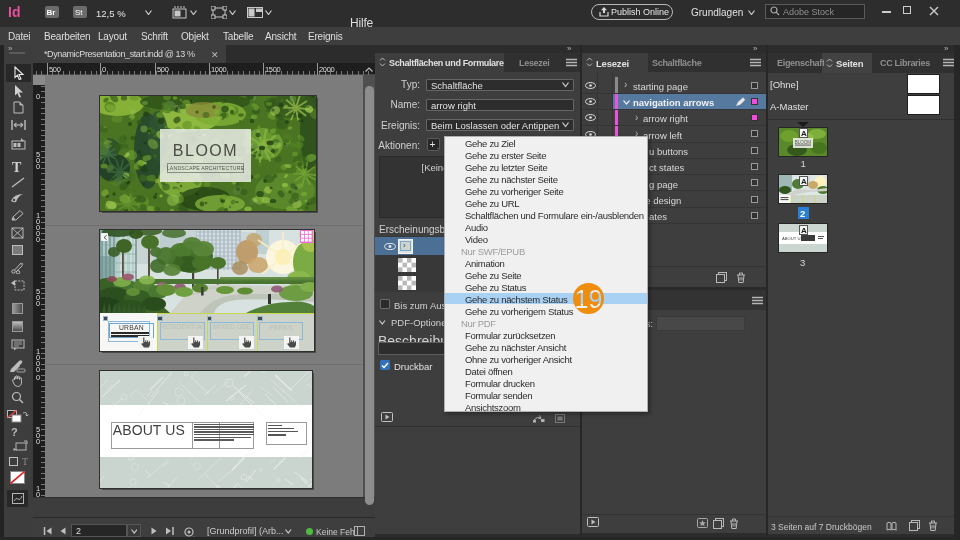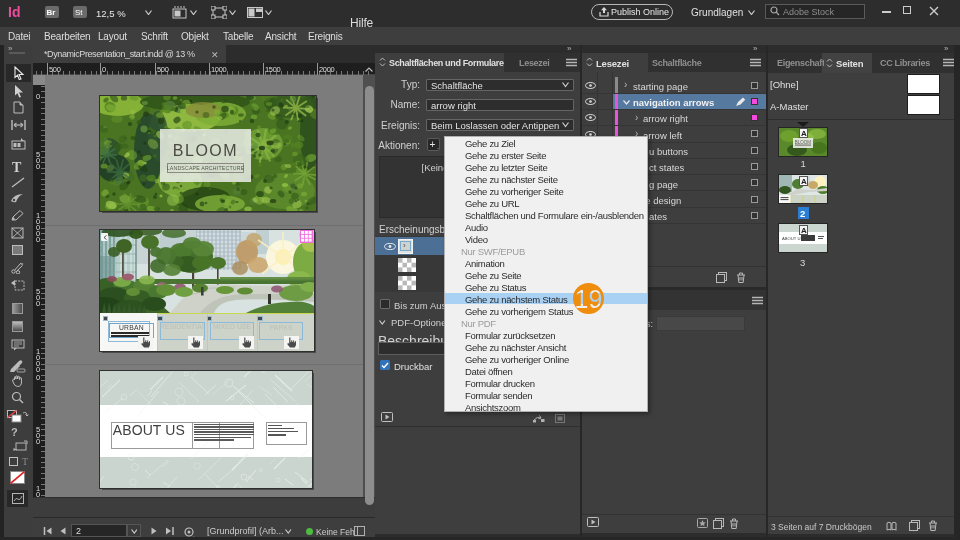--- a/index.html
+++ b/index.html
@@ -1364,21 +1364,21 @@
     <div class="tx" style="left:461px;top:245.8px;font-size:9.5px;color:#9c9c9c;letter-spacing:-0.3px">Nur SWF/EPUB</div>
     <div class="tx" style="left:465px;top:257.8px;font-size:9.5px;color:#2b2b2b;letter-spacing:-0.3px">Animation</div>
     <div class="tx" style="left:465px;top:269.8px;font-size:9.5px;color:#2b2b2b;letter-spacing:-0.3px">Gehe zu Seite</div>
     <div class="tx" style="left:465px;top:281.8px;font-size:9.5px;color:#2b2b2b;letter-spacing:-0.3px">Gehe zu Status</div>
     <div class="ab" style="left:445px;top:292.5px;width:202px;height:11.8px;background:#a9d1f3"></div>
     <div class="tx" style="left:465px;top:293.8px;font-size:9.5px;color:#2b2b2b;letter-spacing:-0.3px">Gehe zu nächstem Status</div>
     <div class="tx" style="left:465px;top:305.8px;font-size:9.5px;color:#2b2b2b;letter-spacing:-0.3px">Gehe zu vorherigem Status</div>
     <div class="tx" style="left:461px;top:317.8px;font-size:9.5px;color:#9c9c9c;letter-spacing:-0.3px">Nur PDF</div>
     <div class="tx" style="left:465px;top:329.8px;font-size:9.5px;color:#2b2b2b;letter-spacing:-0.3px">Formular zurücksetzen</div>
     <div class="tx" style="left:465px;top:341.8px;font-size:9.5px;color:#2b2b2b;letter-spacing:-0.3px">Gehe zu nächster Ansicht</div>
-    <div class="tx" style="left:465px;top:353.8px;font-size:9.5px;color:#2b2b2b;letter-spacing:-0.3px">Gehe zu vorheriger Online</div>
+    <div class="tx" style="left:465px;top:353.8px;font-size:9.5px;color:#2b2b2b;letter-spacing:-0.3px">Ohne zu vorheriger Ansicht</div>
     <div class="tx" style="left:465px;top:365.8px;font-size:9.5px;color:#2b2b2b;letter-spacing:-0.3px">Datei öffnen</div>
     <div class="tx" style="left:465px;top:377.8px;font-size:9.5px;color:#2b2b2b;letter-spacing:-0.3px">Formular drucken</div>
     <div class="tx" style="left:465px;top:389.8px;font-size:9.5px;color:#2b2b2b;letter-spacing:-0.3px">Formular senden</div>
     <div class="tx" style="left:465px;top:401.8px;font-size:9.5px;color:#2b2b2b;letter-spacing:-0.3px">Ansichtszoom</div>
     <svg class="ab" style="left:573px;top:283px" width="31" height="31">
 <mask id="m19">
         <rect width="31" height="31" fill="#fff"></rect>
         <text x="15.5" y="24.5" text-anchor="middle" font-size="25" font-family="Liberation Sans" fill="#000">19</text>
       </mask>
 <circle cx="15.5" cy="15.5" r="15.5" fill="#ef8d0e" mask="url(#m19)"></circle>

